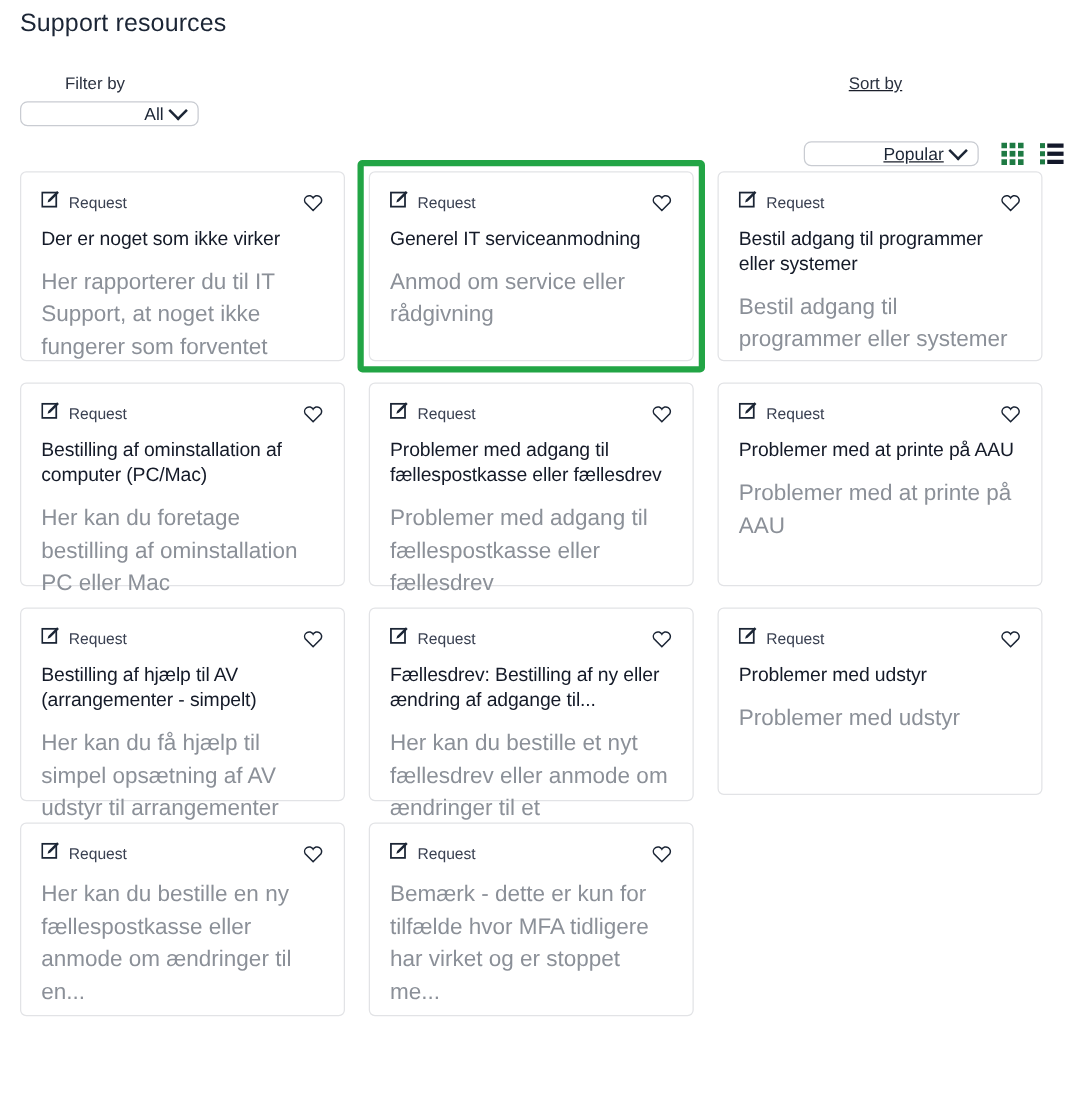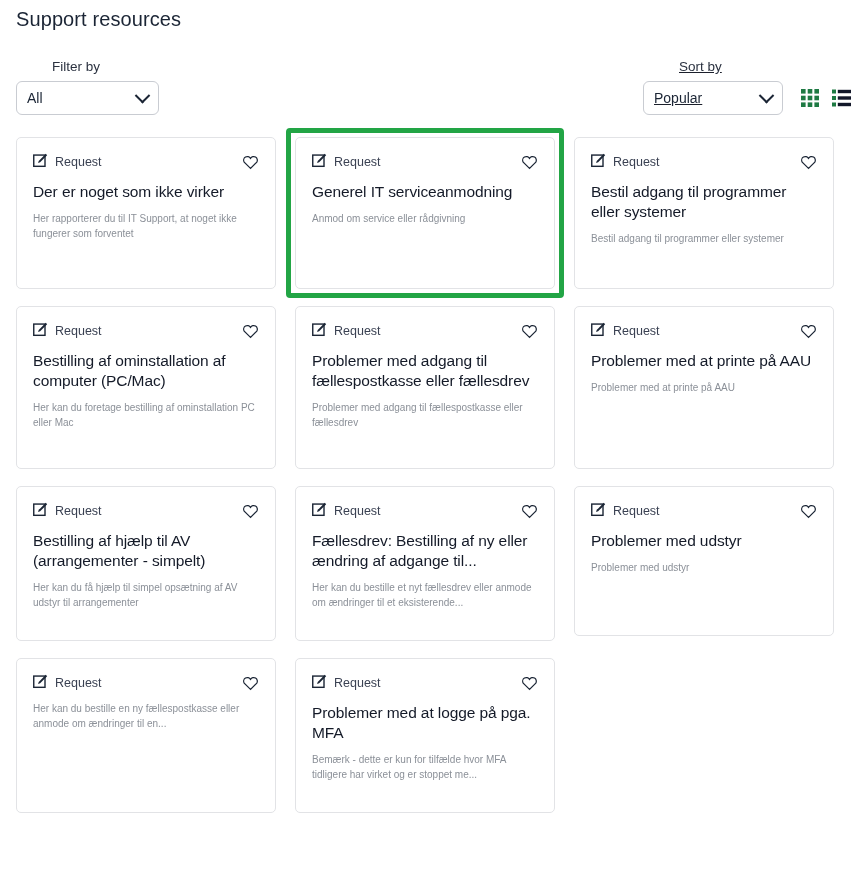--- a/index.html
+++ b/index.html
@@ -30,34 +30,35 @@
   .ctrl-group { position: absolute; top: 0; }
   .ctrl-left  { left: 0; }
   .ctrl-right { left: 627px; display: flex; flex-direction: column; text-decoration: underline; }
   .ctrl-label {
     font-size: 13.5px;
     color: #2b3240;
     margin-bottom: 7px;
     display: block;
     margin-left: 36px;
   }
-  .ctrl-row { display: flex; align-items: center; }
+  .ctrl-row { display: flex; align-items: center; margin-top: 32px; }
   .select-box {
     position: relative;
     width: 143px;
-    height: 34px;
+    height: 20px;
     border: 1px solid #c9ccd2;
     border-radius: 6px;
     background: #fff;
     display: flex;
     align-items: center;
     padding: 0 10px;
     font-size: 14px;
     color: #1b2535;
     cursor: pointer;
+    text-align: right;
   }
   .select-box.wide { width: 140px; }
   .select-value { flex: 1; }
   .chevron {
     width: 11px; height: 11px;
     border-right: 2px solid #1b2535;
     border-bottom: 2px solid #1b2535;
     transform: rotate(45deg) translate(-2px,-2px);
     margin-left: 6px;
   }
@@ -107,21 +108,21 @@
 
   .card-title {
     font-size: 15.5px;
     font-weight: 400;
     color: #141a28;
     line-height: 1.3;
     margin: 11px 0 0 0;
     letter-spacing: -.1px;
   }
   .card-desc {
-    font-size: 10px;
+    font-size: 18px;
     color: #8b9098;
     line-height: 1.45;
     margin: 10px 0 0 0;
   }
 </style>
 </head>
 <body>
 
 <div class="page">
 
@@ -434,21 +435,20 @@
                 </svg>
               </span>
               <span class="type-label">Request</span>
             </span>
             <span class="heart">
               <svg width="17" height="16" viewBox="0 0 18 17">
                 <path d="M9 15.3 L2.3 8.6 a3.8 3.8 0 1 1 6.7 -4 a3.8 3.8 0 1 1 6.7 4 Z" fill="none" stroke="#1b2535" stroke-width="1.3"></path>
               </svg>
             </span>
           </div>
-          <p class="card-title">Problemer med at logge på pga. MFA</p>
           <p class="card-desc">Bemærk - dette er kun for tilfælde hvor MFA tidligere har virket og er stoppet me...</p>
         </div>
       </div>
 
     </div>
 
   </div>
 
 </div>
 

